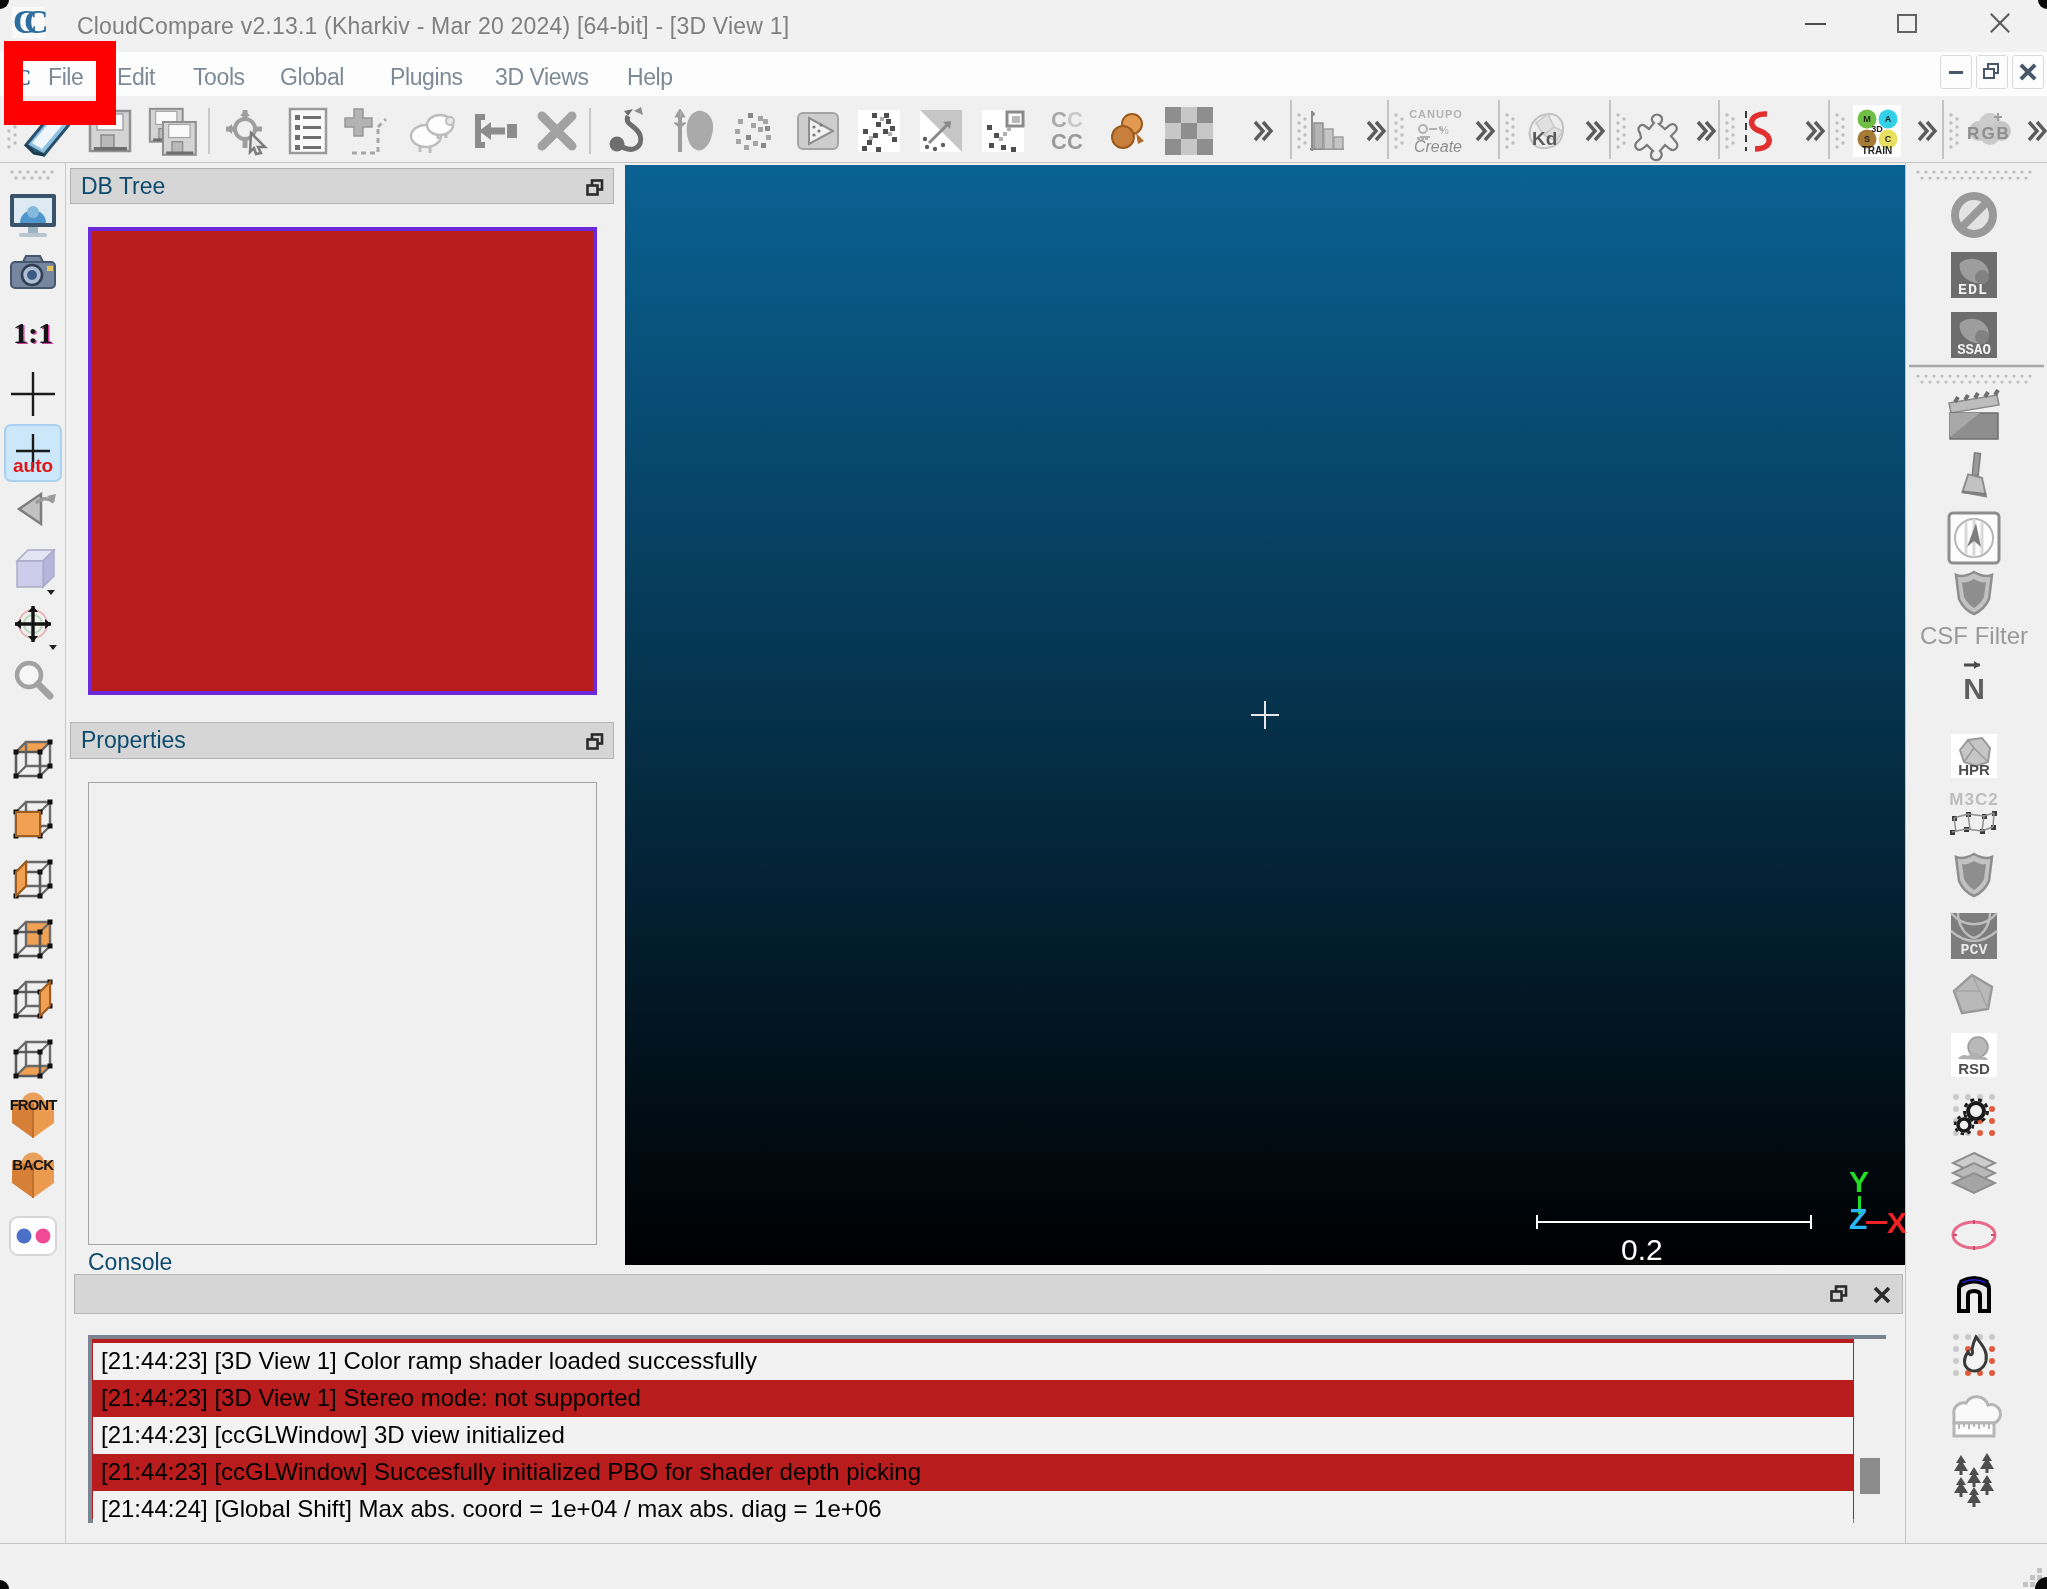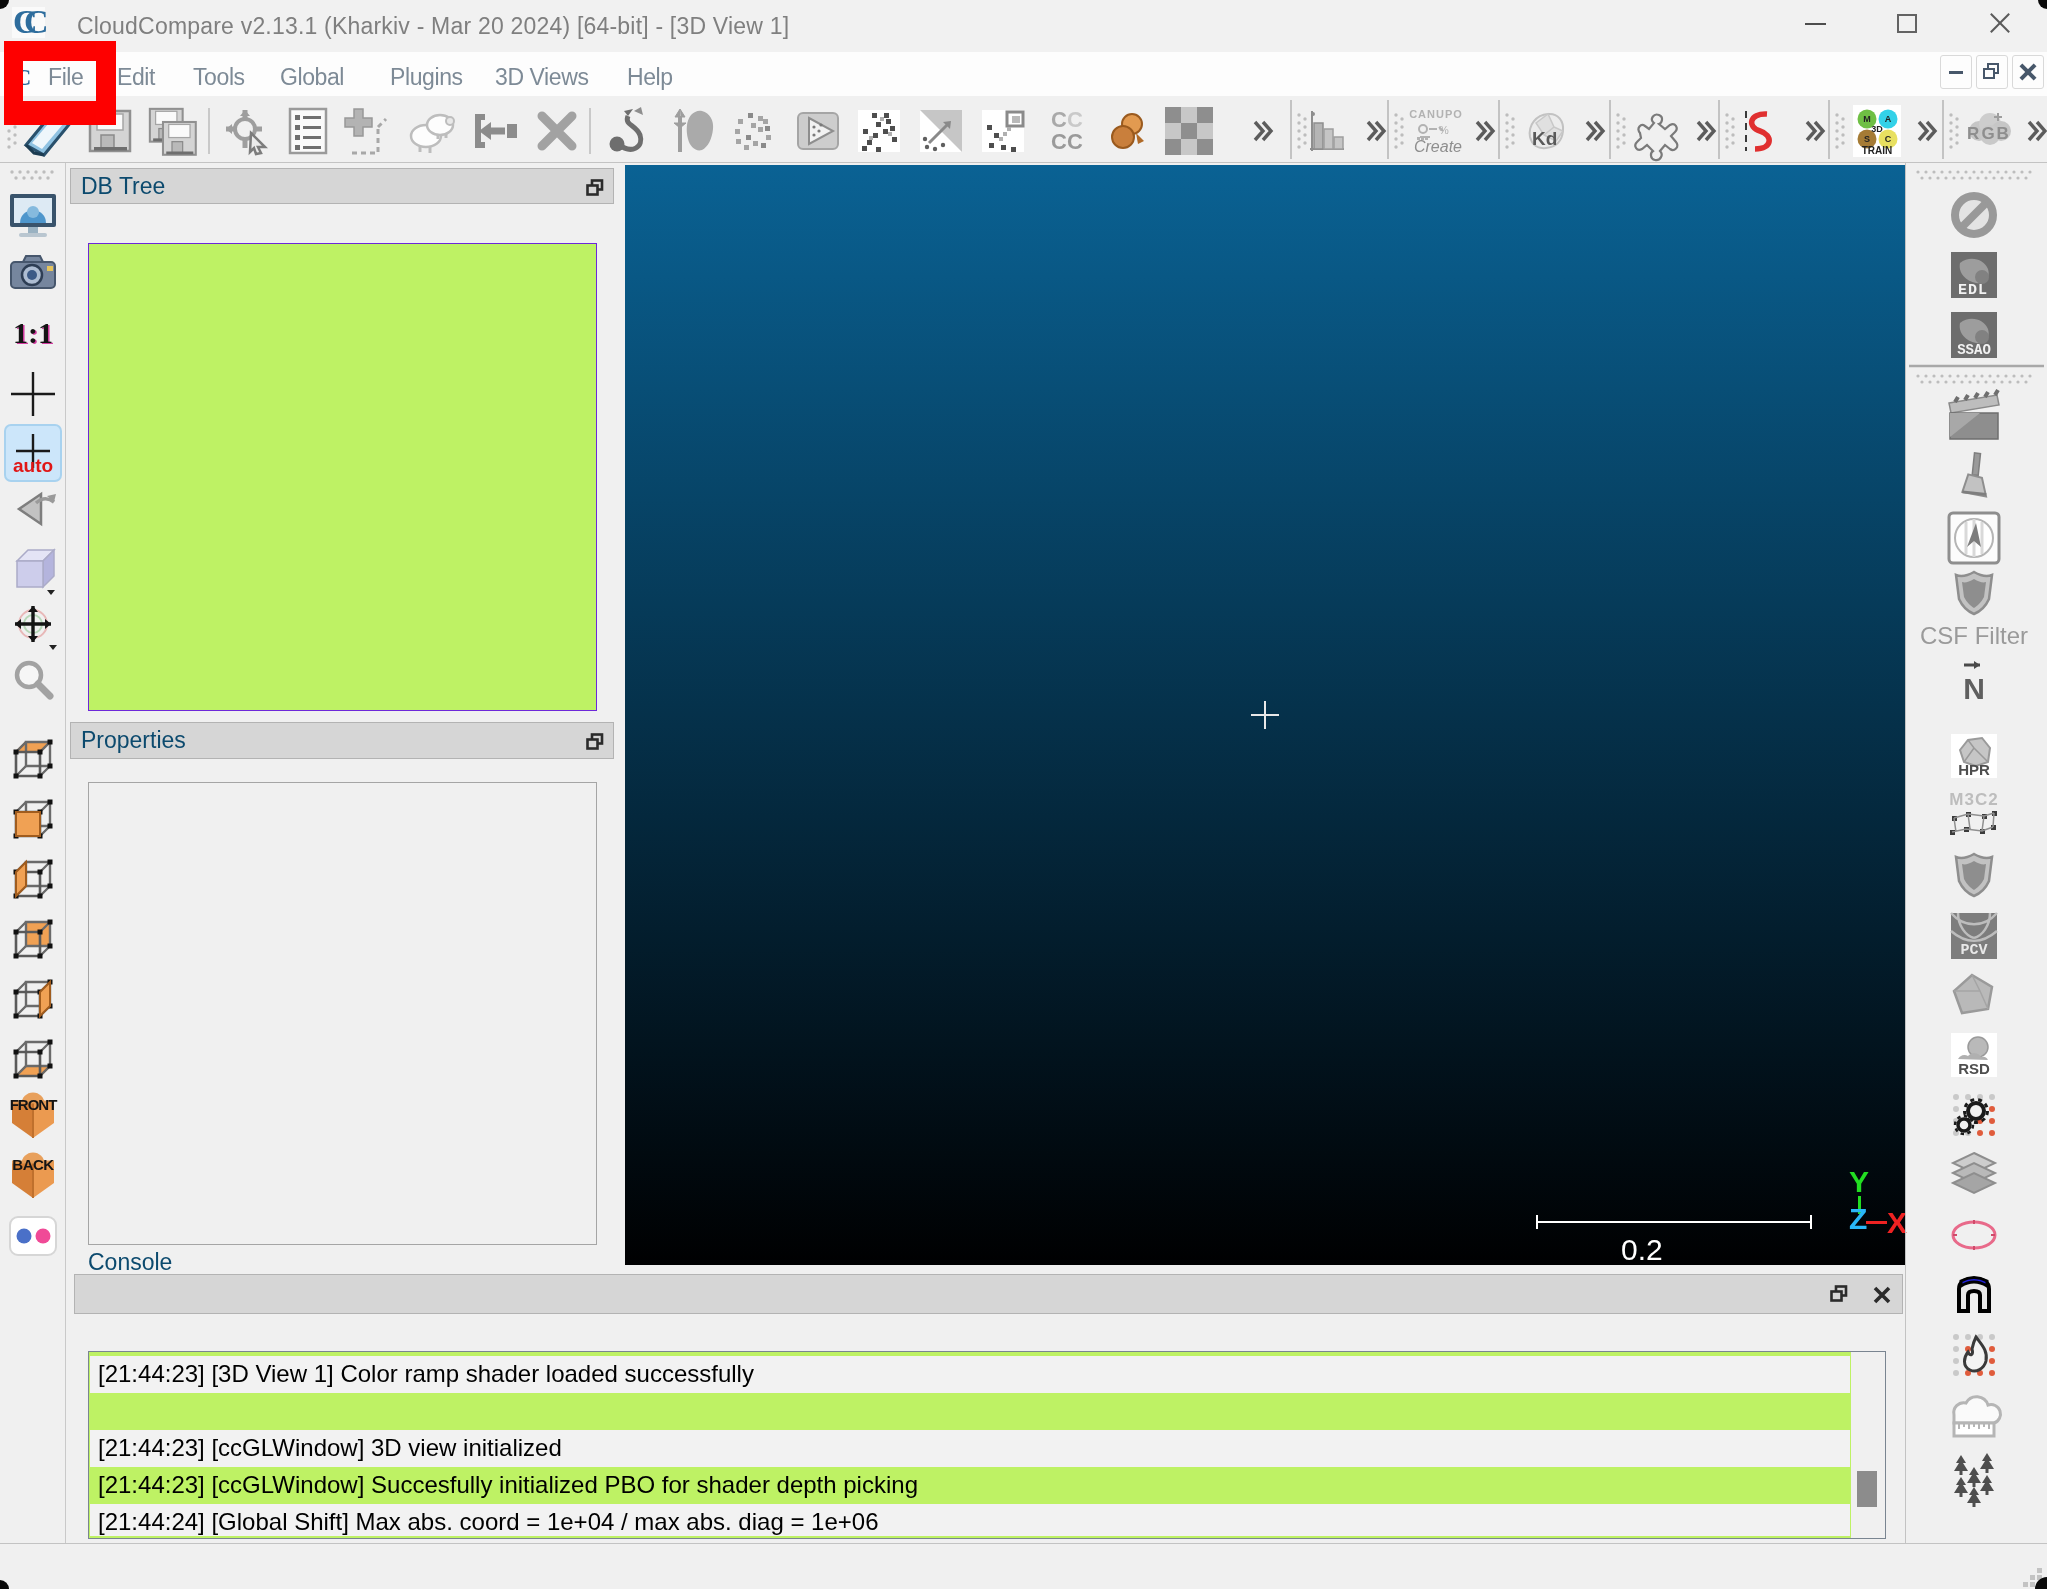--- a/index.html
+++ b/index.html
@@ -27,21 +27,21 @@
 
 
 #lbar { left:0; top:163px; width:66px; height:1380px; background:#f0f0f0; border-right:1px solid #c9c9c9; }
 
 
 #rsep { left:1905px; top:163px; width:1px; height:1380px; background:#c3c3c3; }
 
 
 .dockhead { background:#d6d6d6; border:1px solid #b3b3b3; }
 .docktitle { font-size:23px; color:#0c4a6e; }
-.whitebox { background:#bef264; border:1px solid #6d28d9;margin-top:16px; }
+.whitebox { background:#b91c1c; border:4px solid #6d28d9; }
 
 
 #view3d { left:625px; top:165px; width:1280px; height:1100px;
   background:linear-gradient(to bottom, #0a6294 0%, #000001 100%); }
 
 
 #statusbar { left:0; top:1543px; width:2047px; height:46px; background:#f0f0f0; border-top:1px solid #c3c3c3; }
 
 
 #ann { left:4px; top:41px; width:112px; height:84px; border-style:solid; border-color:#fe0000;
@@ -804,20 +804,21 @@
     <rect x="1.5" y="6.5" width="10" height="9" fill="#d6d6d6" stroke="#2b2b2b" stroke-width="2.6"></rect>
   </svg>
 <svg class="abs" style="left:1872px;top:1286px;" width="20" height="18">
     <path d="M3,2 L17,16 M3,16 L17,2" stroke="#2b2b2b" stroke-width="3.6"></path>
   </svg>
 <div class="abs whitebox" style="left:88px;top:1335px;width:1798px;height:188px;border-color:#7a8591;">
   <div class="abs" style="left:1px;top:4px;width:1760px;height:37px;background:#f2f2f2;"></div>
   <div class="abs" style="left:1px;top:78px;width:1760px;height:37px;background:#f2f2f2;"></div>
   <div class="abs" style="left:1px;top:152px;width:1760px;height:32px;background:#f2f2f2;"></div>
   <div class="abs conrow" style="top:8px;">[21:44:23] [3D View 1] Color ramp shader loaded successfully</div>
+  <div class="abs conrow" style="top:45px;">[21:44:23] [3D View 1] Stereo mode: not supported</div>
   <div class="abs conrow" style="top:82px;">[21:44:23] [ccGLWindow] 3D view initialized</div>
   <div class="abs conrow" style="top:119px;">[21:44:23] [ccGLWindow] Succesfully initialized PBO for shader depth picking</div>
   <div class="abs conrow" style="top:156px;">[21:44:24] [Global Shift] Max abs. coord = 1e+04 / max abs. diag = 1e+06</div>
   <div class="abs" style="left:1762px;top:0;width:34px;height:186px;background:#f0f0f0;"></div>
   <div class="abs" style="left:1768px;top:119px;width:20px;height:36px;background:#8c8c8c;"></div>
 </div>
 
 <div class="abs" id="statusbar"></div>
 <svg class="abs" style="left:2020px;top:1566px;" width="27" height="23">
   <g fill="#c3c3c3">

